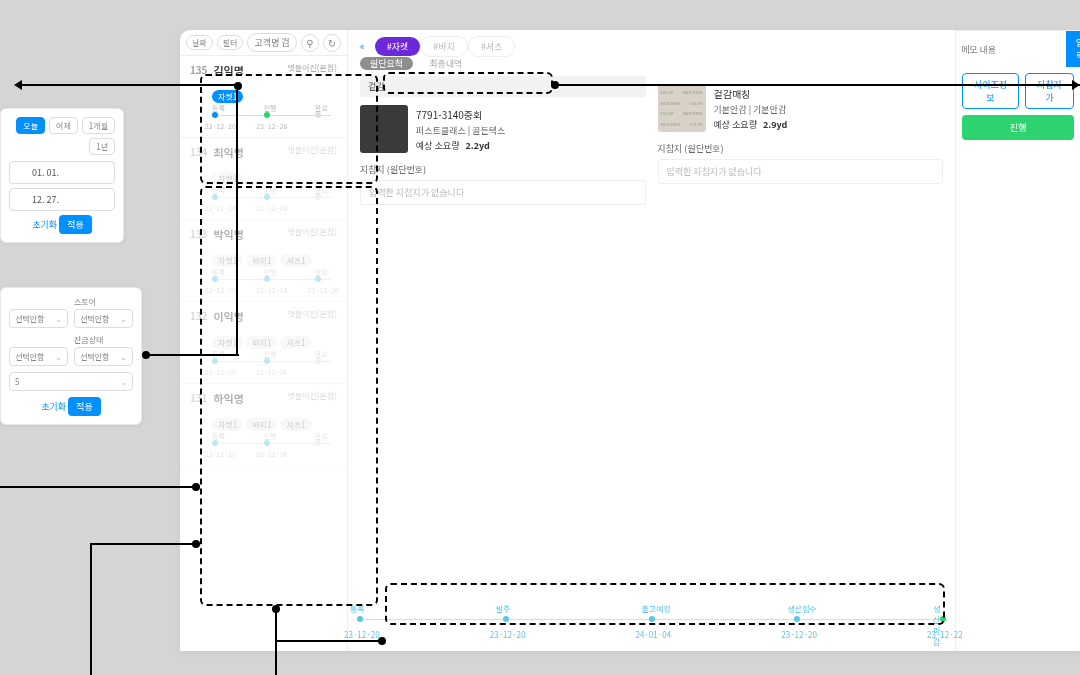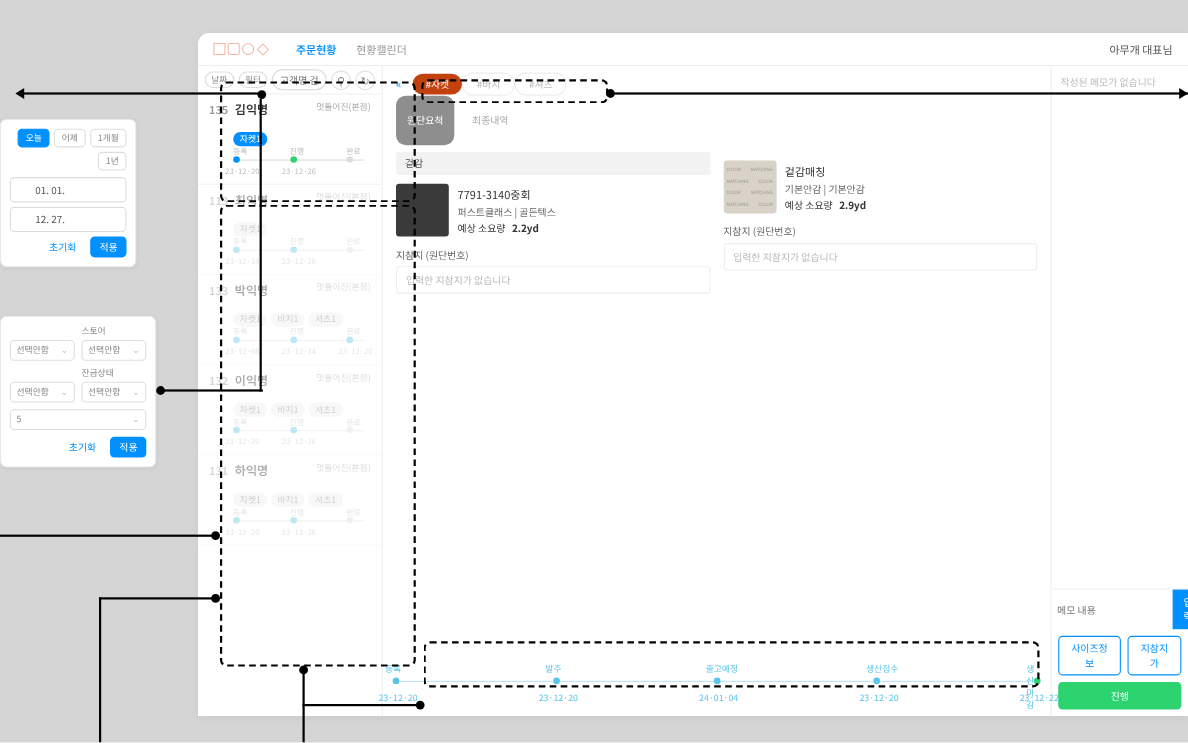--- a/index.html
+++ b/index.html
@@ -41,24 +41,24 @@
 .mini-label{position:absolute;top:-6px;font-size:7px;color:#bbb}
 .mini-date{position:absolute;top:12px;font-size:7px;color:#bbb}
 .blue-dot{background:#0090ff}
 .green-dot{background:#2dd36f}
 .gray-dot{background:#ddd}
 .cyan-dot{background:#5bc5e8}
 .detail-col{flex:1;display:flex;flex-direction:column;min-width:0;position:relative}
 .detail-head{padding:8px 12px 4px;display:flex;gap:6px;align-items:center}
 .expand-btn{color:#0090ff;font-size:10px;cursor:pointer;margin-right:4px}
 .cat-pill{border-radius:10px;padding:3px 12px;font-size:9px;cursor:pointer}
-.cat-pill.active{background:#c2410c;color:#fff}
+.cat-pill.active{background:#6d28d9;color:#fff}
 .cat-pill.inactive{background:#fff;color:#bbb;border:1px solid #eee}
 .sub-tabs{padding:0 12px 6px;display:flex;gap:6px}
-.sub-pill{border-radius:9px;padding:16px 10px;font-size:9px}
+.sub-pill{border-radius:9px;padding:0 10px;font-size:9px}
 .sub-pill.active{background:#8e8e8e;color:#fff}
 .sub-pill.inactive{color:#aaa}
 .content{flex:1;padding:0 12px;overflow:hidden}
 .panels{display:flex;gap:12px}
 .panel{flex:1}
 .panel-title{background:#f2f2f2;padding:4px 8px;font-size:9px;color:#555;border-radius:3px}
 .material-row{display:flex;gap:8px;margin-top:8px}
 .swatch{width:48px;height:48px;border-radius:3px}
 .swatch.dark{background:#3a3a3a}
 .swatch.match{background:#d8d2c8;display:flex;flex-direction:column;justify-content:space-around;padding:3px;gap:1px}
@@ -85,52 +85,39 @@
 .btn-outline{border:1px solid #0090ff;color:#0090ff;background:#fff;border-radius:4px;padding:4px 8px;font-size:9px;cursor:pointer}
 .btn-primary{background:#2dd36f;color:#fff;border:none;border-radius:4px;padding:6px;font-size:9px;cursor:pointer;margin:0 6px 6px}
 
 .popover{position:absolute;background:#fff;border-radius:6px;border:1px solid #e8e8e8;padding:8px;box-shadow:0 1px 4px rgba(0,0,0,.06)}
 .pop1{left:0;top:108px;width:124px}
 .pop2{left:0;top:287px;width:142px}
 .date-presets{display:flex;flex-wrap:wrap;gap:4px;margin-bottom:6px;justify-content:flex-end}
 .preset{border:1px solid #ddd;border-radius:4px;padding:2px 6px;font-size:8px;color:#888;cursor:pointer;background:#fff}
 .preset.active{background:#0090ff;color:#fff;border-color:#0090ff}
 .date-field{border:1px solid #ddd;border-radius:4px;padding:4px 22px;font-size:9px;color:#555;margin-bottom:4px;background:#fff}
-.pop-actions{display:flex;justify-content:flex-end;gap:13px;margin-top:4px}
+.pop-actions{display:flex;justify-content:center;gap:2px;margin-top:4px}
 .link-btn{border:none;background:none;color:#0090ff;font-size:9px;cursor:pointer}
 .apply-btn{background:#0090ff;color:#fff;border:none;border-radius:4px;padding:3px 8px;font-size:9px;cursor:pointer}
 .filter-row{display:flex;gap:6px;margin-bottom:6px;align-items:flex-end}
 .filter-group{flex:1}
 .filter-label{font-size:8px;color:#888;margin-bottom:2px;display:block}
 .select{width:100%;border:1px solid #ddd;border-radius:4px;padding:3px 5px;font-size:8px;color:#888;display:flex;justify-content:space-between;align-items:center;background:#fff;cursor:pointer}
 .select .chev{color:#bbb;font-size:8px}
 .num-input{width:42px}
 
 .anno{position:absolute;border:2px dashed #000;pointer-events:none;border-radius:6px}
 .arrow-line{position:absolute;background:#000;pointer-events:none}
 .arrow-head{position:absolute;width:0;height:0;pointer-events:none}
 .dot-mark{position:absolute;width:8px;height:8px;background:#000;border-radius:50%;pointer-events:none}
 </style>
 </head>
 <body>
 
 <div class="app">
-  <div class="topbar">
-    <div class="logo">
-      <span class="logo-shape sq"></span>
-        <span class="logo-shape hex"></span>
-        <span class="logo-shape circle"></span>
-        <span class="logo-shape diamond"></span>
-    </div>
-    <div class="main-tabs">
-      <span class="tab active">주문현황</span>
-      <span class="tab">현황캘린더</span>
-    </div>
-    <span class="user-info">아무개 대표님</span>
-  </div>
   <div class="workspace">
     <div class="orders-col">
       <div class="filter-bar">
         <span class="pill sm">날짜</span>
         <span class="pill sm">필터</span>
         <input class="search-input" placeholder="고객명 검색" style="">
         <span class="icon-btn">⚲</span>
         <span class="icon-btn">↻</span>
       </div>
       <div class="orders-list" id="orders-list">
@@ -151,21 +138,21 @@
               <span class="mini-label" style="left:50%">진행</span>
               <span class="mini-dot green-dot" style="left:50%"></span>
               <span class="mini-date" style="left:45%">23·12·26</span>
               <span class="mini-label" style="left:85%">완료</span>
               <span class="mini-dot gray-dot" style="left:85%"></span>
               <span class="mini-date" style="left:80%"></span>
             </div>
           </div>
           <div class="order faded">
             <div class="order-head">
-              <span class="order-id">113</span>
+              <span class="order-id">134</span>
               <span class="order-name">최익명</span>
               <span class="order-store">멋들어진(본점)</span>
             </div>
             <div class="order-tags">
               <span class="tag gray">자켓1</span>
             </div>
             <div class="mini-progress">
               <div class="mini-line"></div>
               <span class="mini-label" style="left:15%">등록</span>
               <span class="mini-dot cyan-dot" style="left:15%"></span>
@@ -322,21 +309,20 @@
           <span class="t-label" style="left:calc(75% - 10px)">생산접수</span>
           <span class="t-point" style="left:calc(75% - 3px)"></span>
           <span class="t-date" style="left:calc(75% - 16px)">23·12·20</span>
           <span class="t-label" style="left:calc(100% - 10px)">생산마감</span>
           <span class="t-point last" style="left:calc(100% - 3px)"></span>
           <span class="t-date" style="left:calc(100% - 16px)">23·12·22</span>
         </div>
     </div>
 
     <div class="memo-col">
-      <div class="memo-body">작성된 메모가 없습니다</div>
       <div class="memo-input-row">
         <input class="memo-input" placeholder="메모 내용" style="">
         <button class="memo-send">입력</button>
       </div>
       <div class="action-row">
         <button class="btn-outline">사이즈정보</button>
         <button class="btn-outline">지참지가</button>
       </div>
       <button class="btn-primary">진행</button>
     </div>

